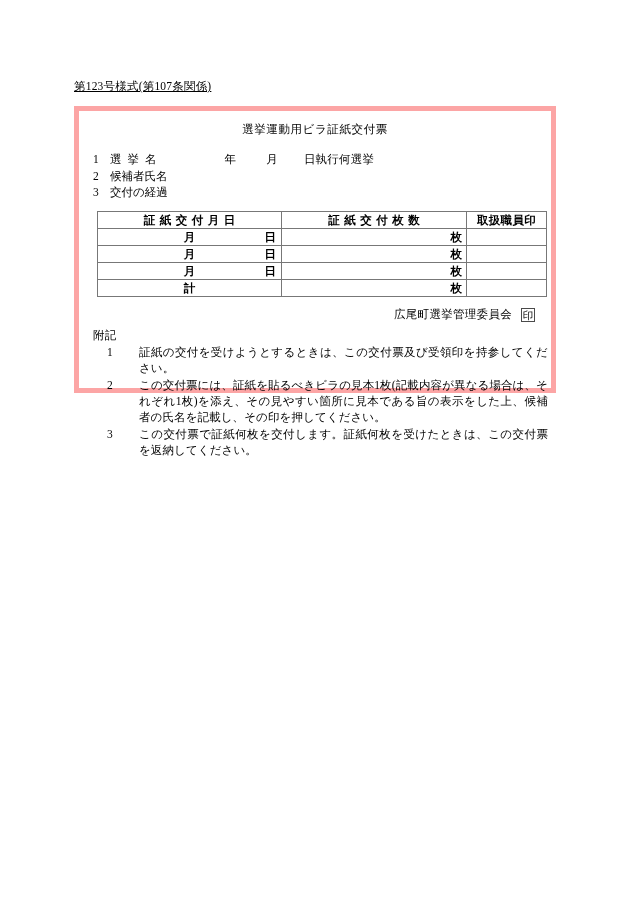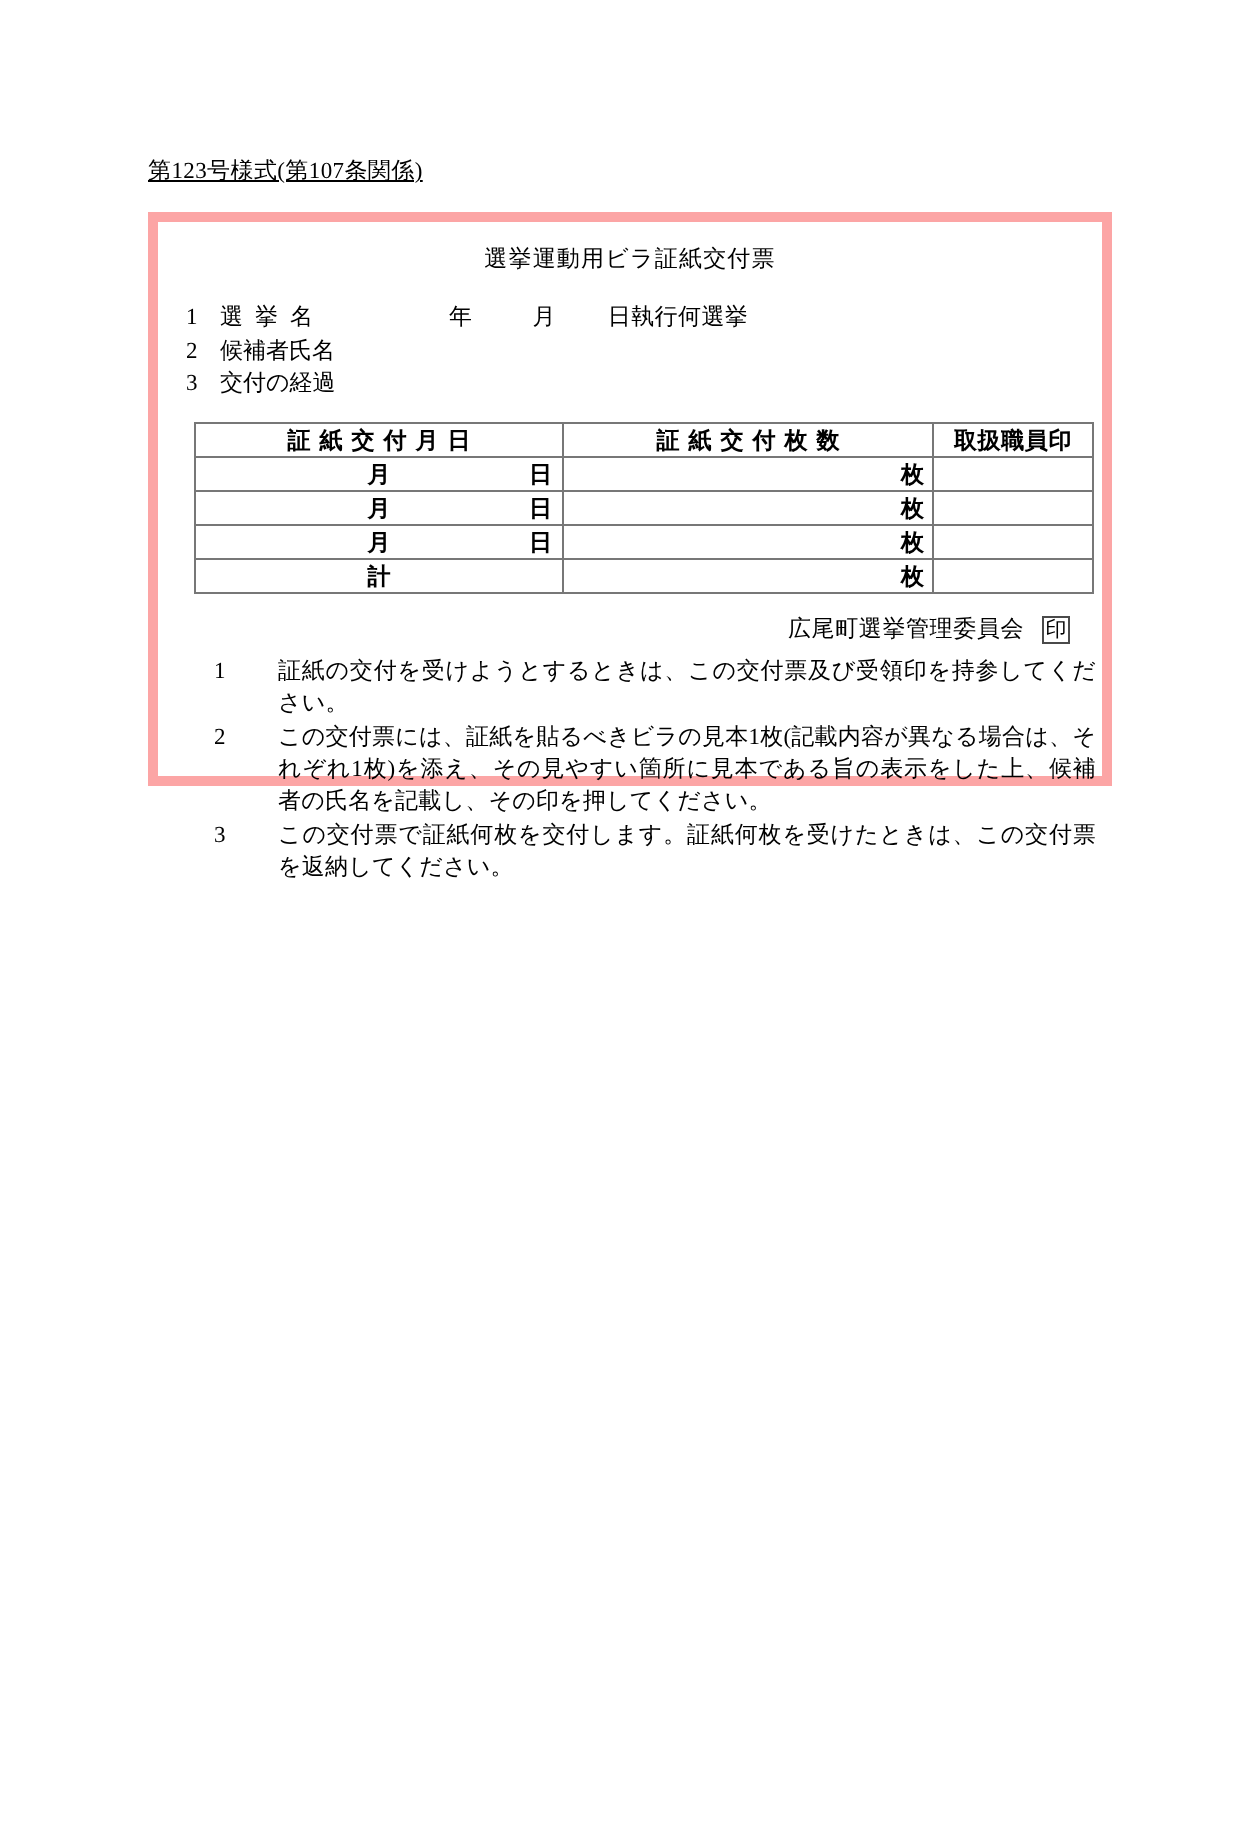--- a/index.html
+++ b/index.html
@@ -261,20 +261,21 @@
       </tr>
     </tbody>
   </table>
 
   <div class="committee-line">
     <span class="committee-name">広尾町選挙管理委員会</span>
     <span class="seal-box">印</span>
   </div>
 
   <div class="appendix">
+    <div class="appendix-title">附記</div>
 
     <div class="note-row">
       <span class="note-num">1</span>
       <span class="note-text">証紙の交付を受けようとするときは、この交付票及び受領印を持参してください。</span>
     </div>
 
     <div class="note-row">
       <span class="note-num">2</span>
       <span class="note-text">この交付票には、証紙を貼るべきビラの見本1枚(記載内容が異なる場合は、それぞれ1枚)を添え、その見やすい箇所に見本である旨の表示をした上、候補者の氏名を記載し、その印を押してください。</span>
     </div>

